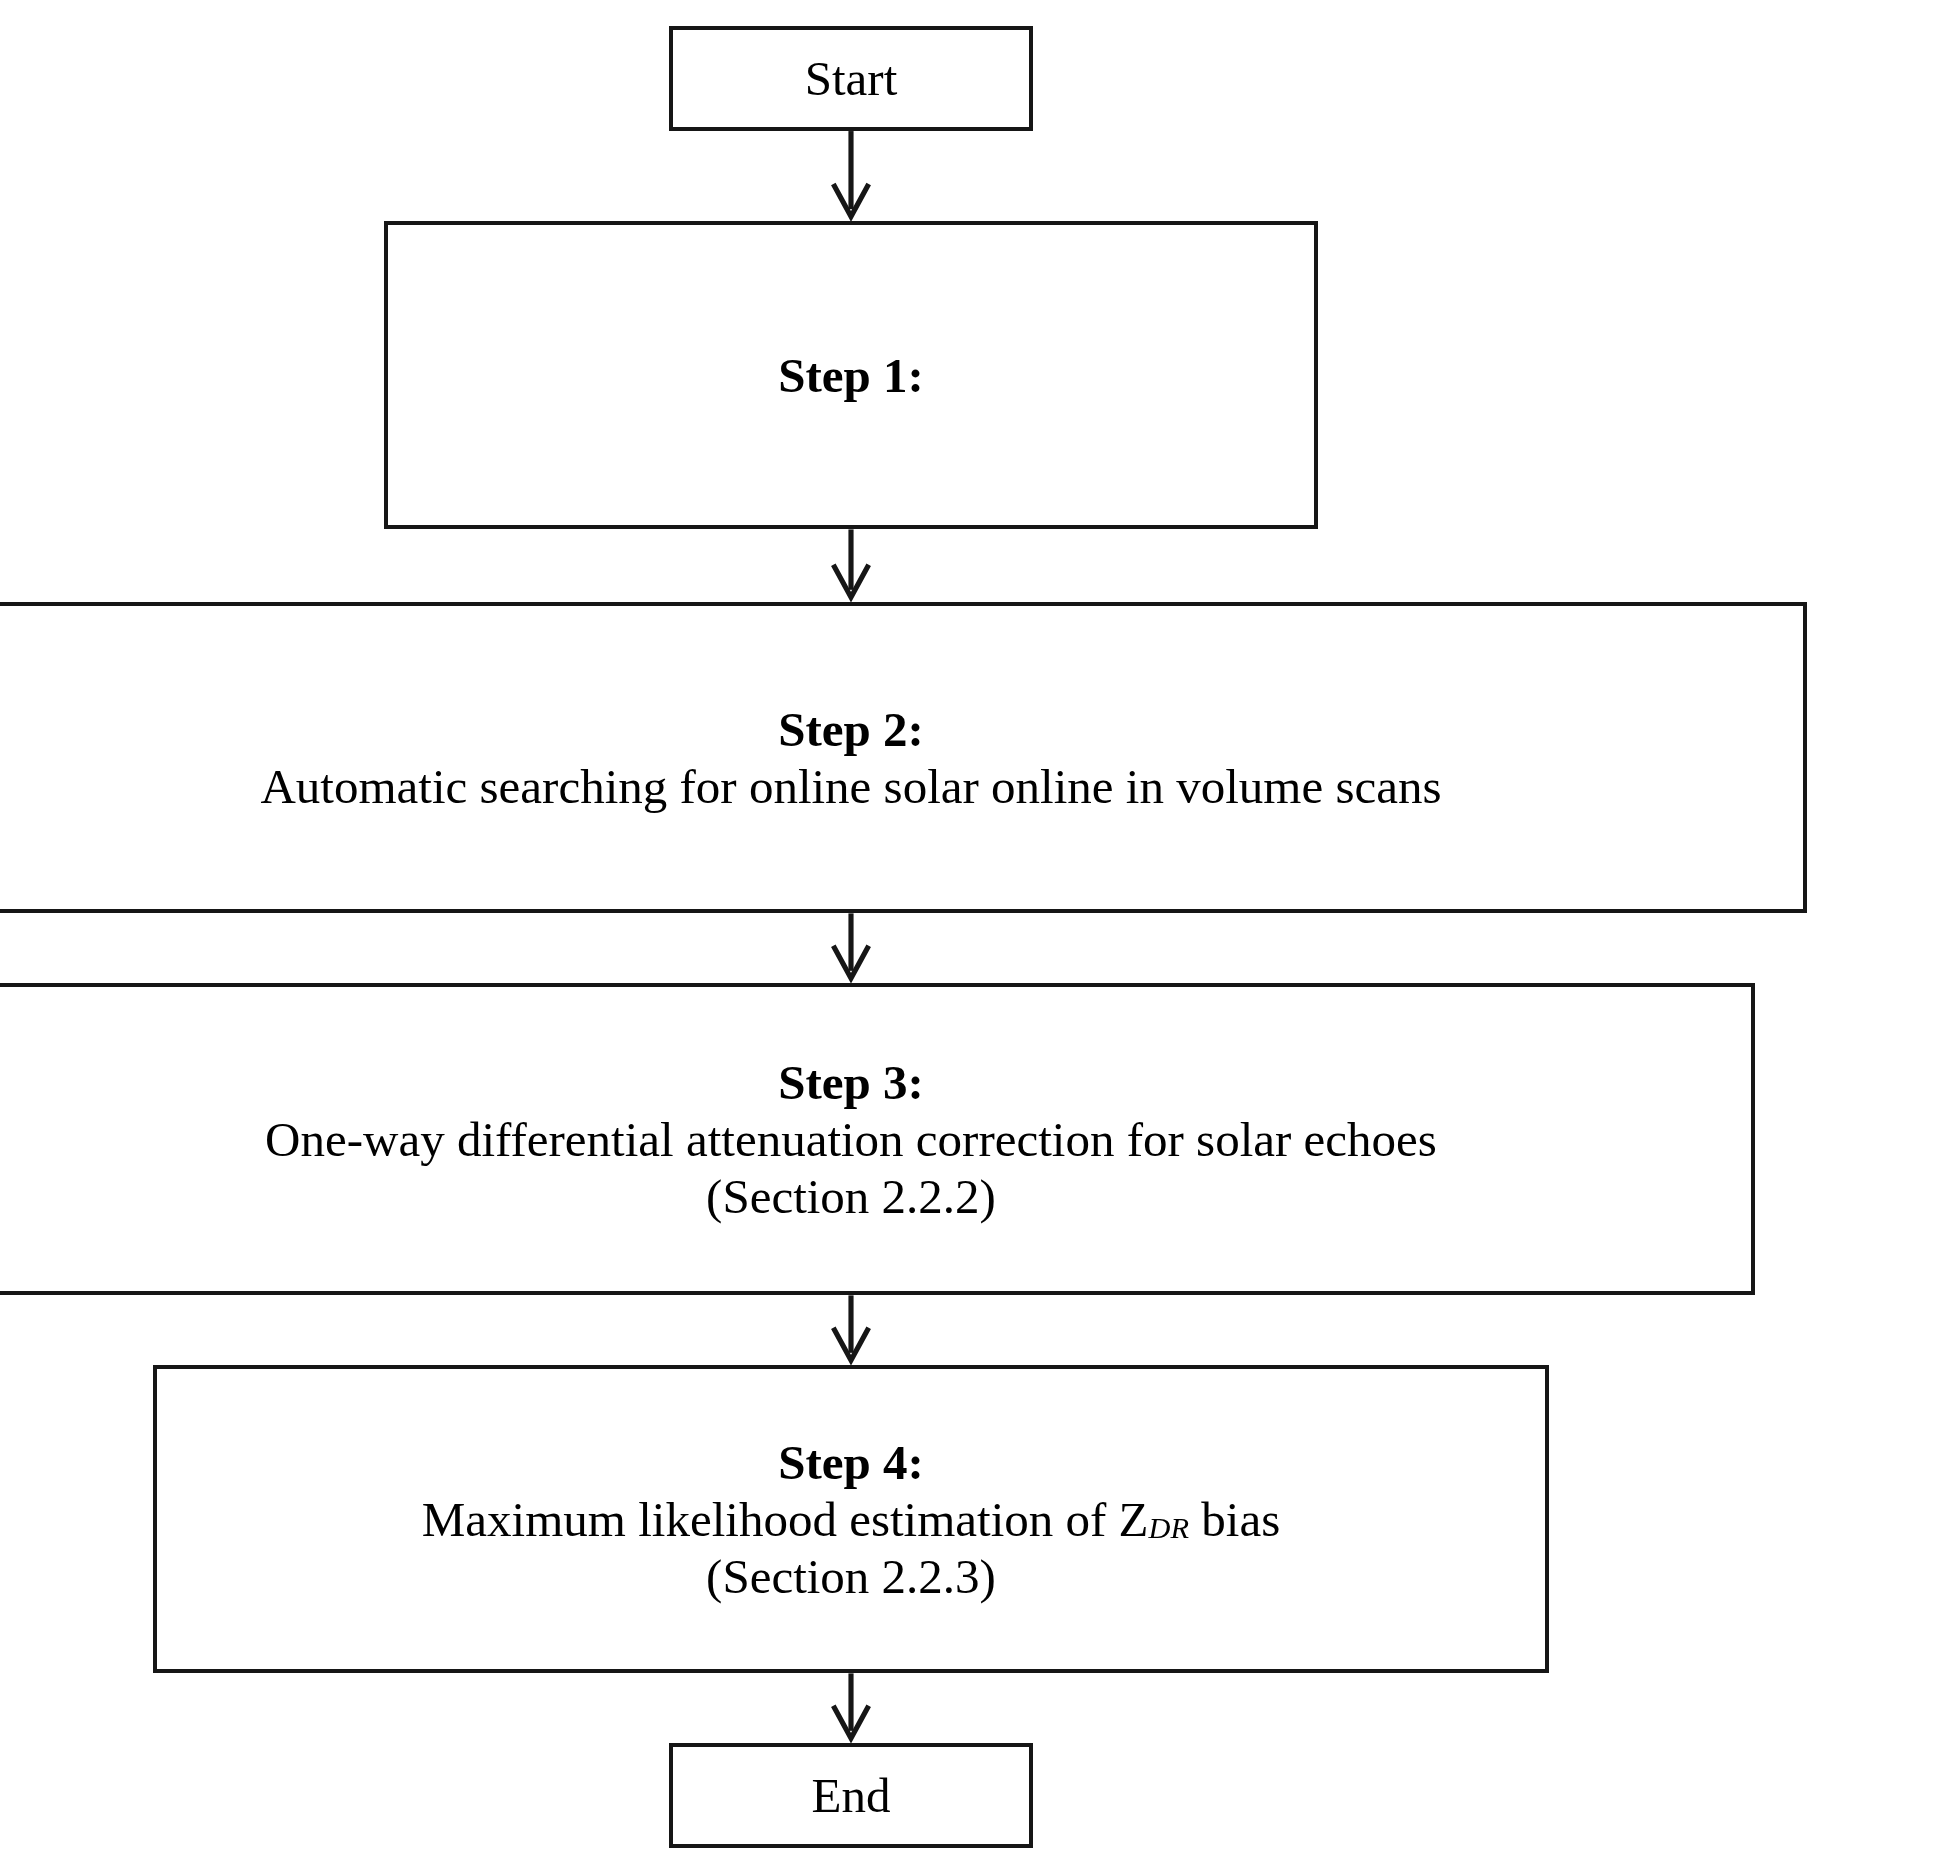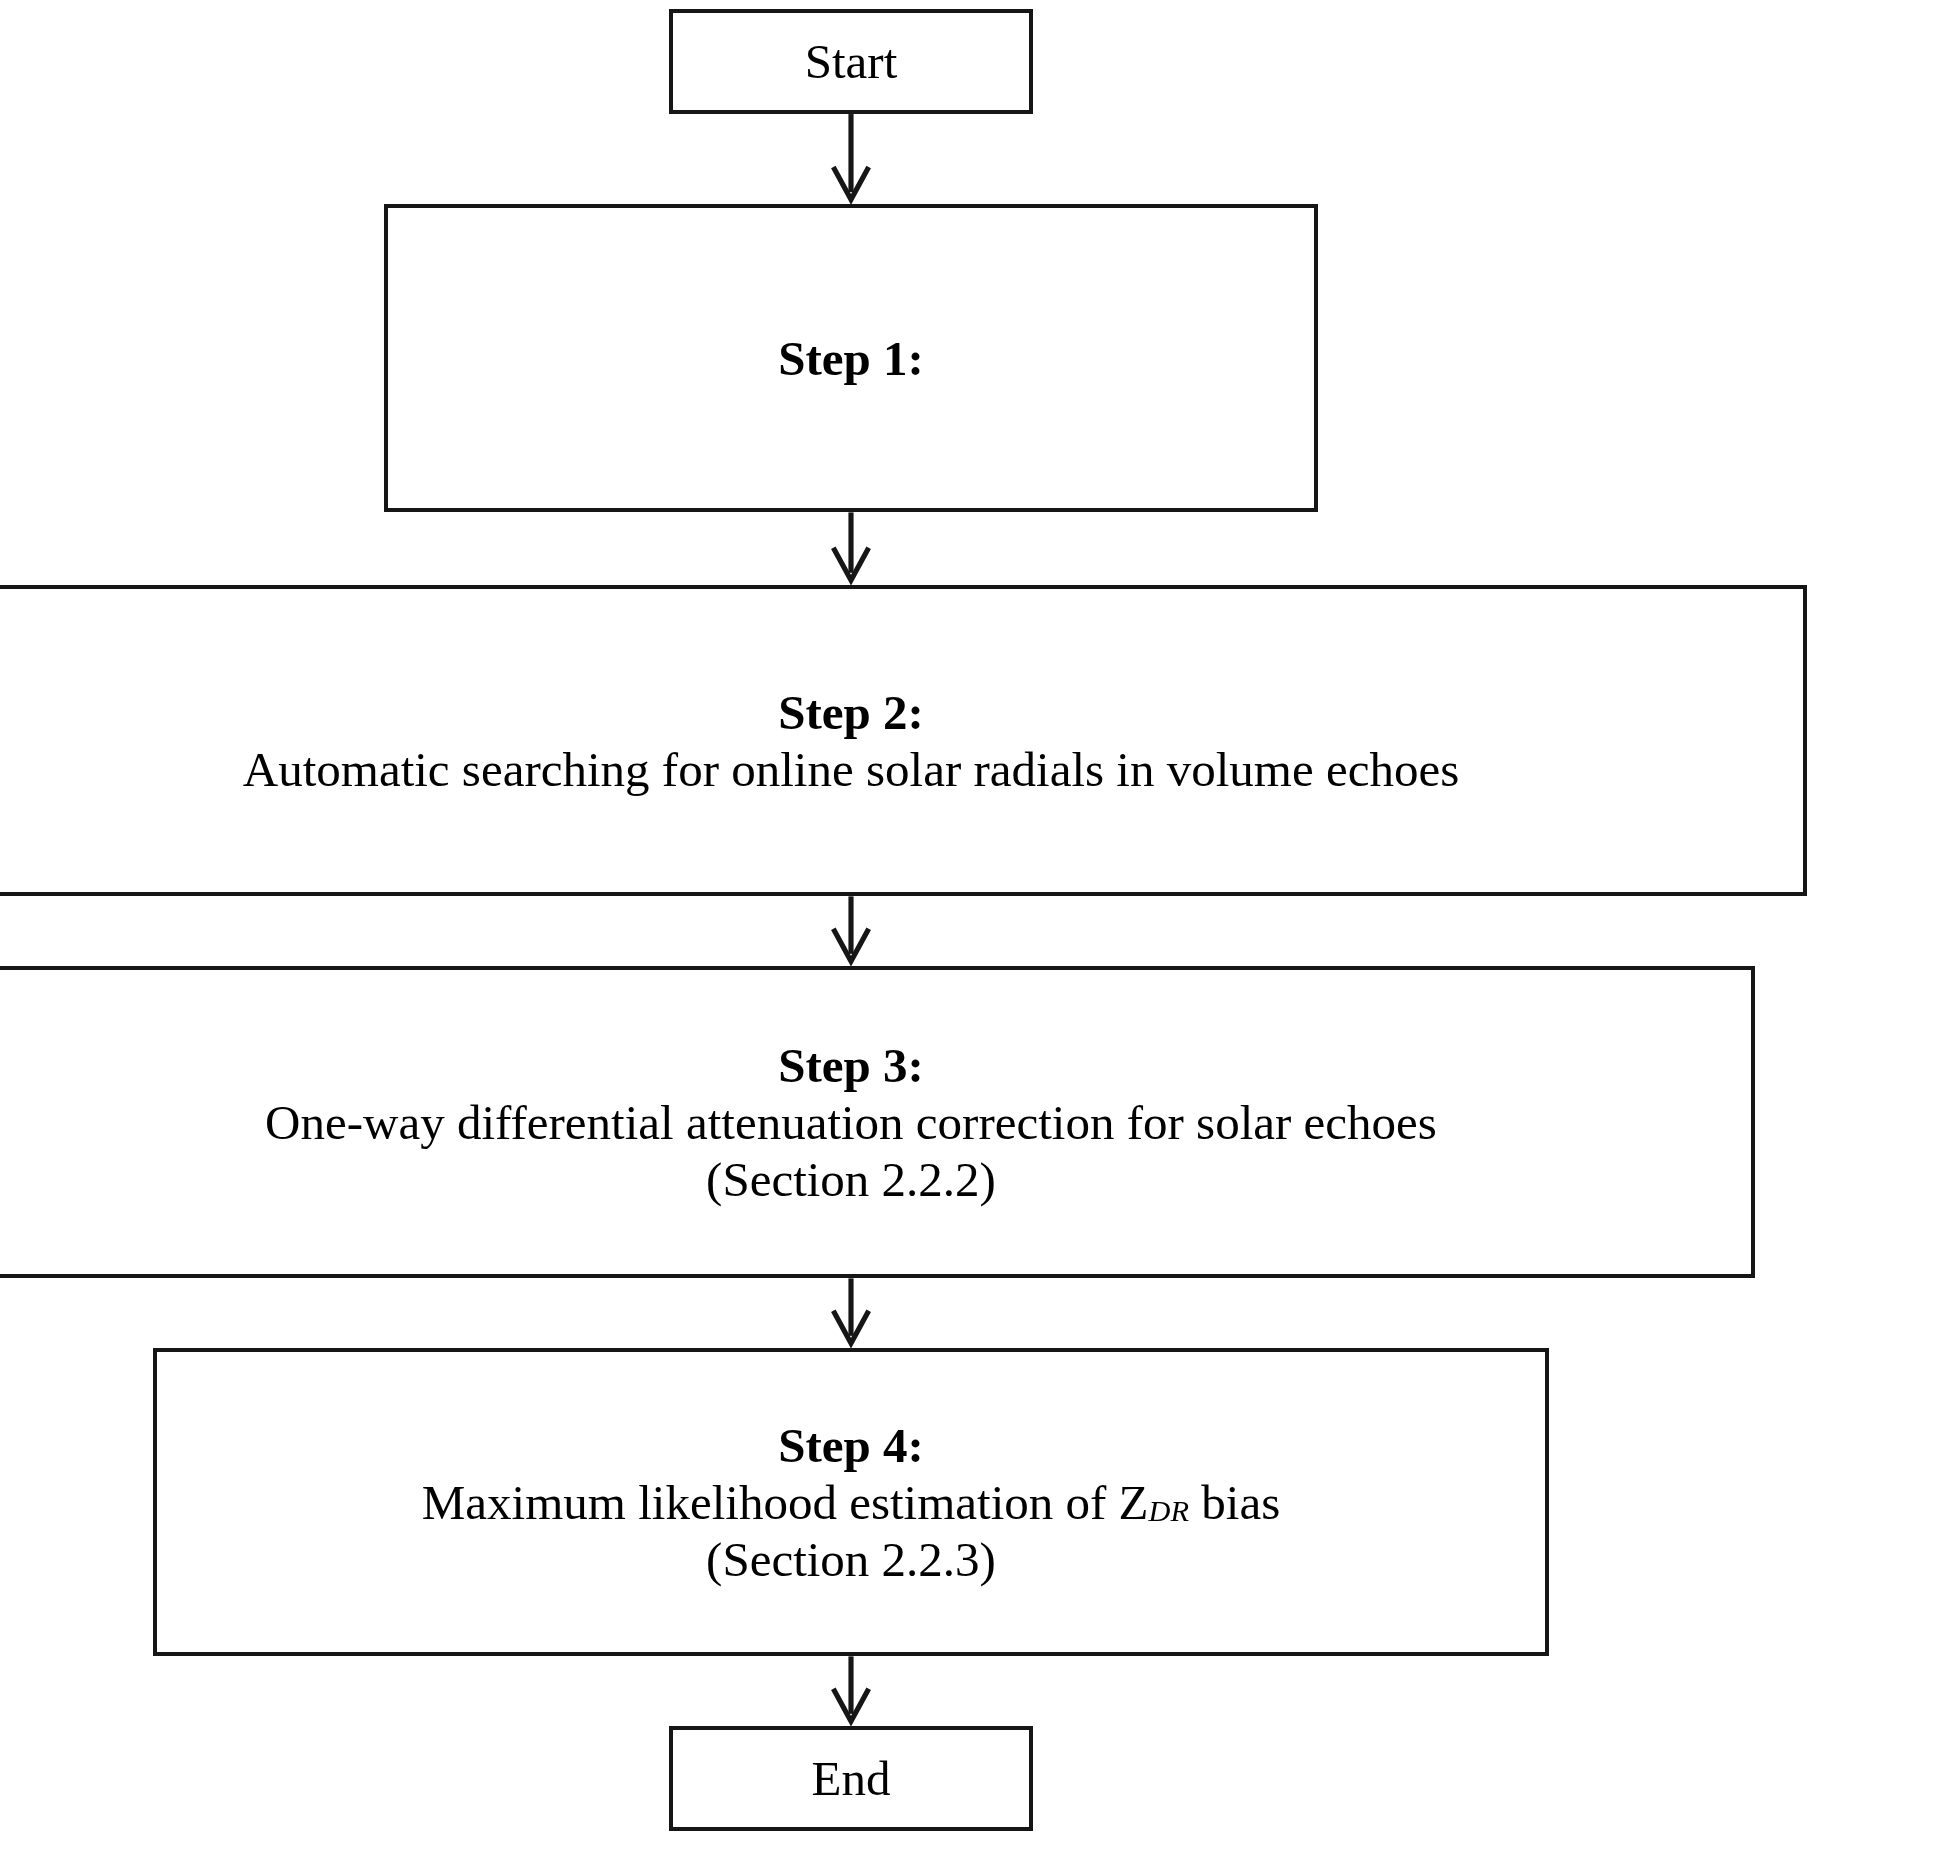--- a/index.html
+++ b/index.html
@@ -12,21 +12,21 @@
     height: 1868px;
     font-family: "Liberation Serif", "DejaVu Serif", serif;
     color: #000000;
     overflow: hidden;
   }
   .flow {
     width: 1702px;
     display: flex;
     flex-direction: column;
     align-items: center;
-    padding-top: 9px;
+    padding-top: 26px;
     box-sizing: border-box;
   }
   .box {
     border: 4.4px solid #161616;
     background: #ffffff;
     box-sizing: border-box;
     display: flex;
     flex-direction: column;
     justify-content: center;
     align-items: center;
@@ -82,21 +82,21 @@
     <div class="step-title">Step 1:</div>
   </div>
 
   <svg class="arrow" width="56" height="73" viewBox="0 0 76 98">
     <line x1="38" y1="0" x2="38" y2="82" stroke="#161616" stroke-width="7"></line>
     <path d="M14 48 L38 92 L62 48" fill="none" stroke="#161616" stroke-width="7"></path>
   </svg>
 
   <div class="box step step-2">
     <div class="step-title">Step 2:</div>
-    <div class="step-line">Automatic searching for online solar radials in volume echoes</div>
+    <div class="step-line">Automatic searching for online solar online in volume scans</div>
   </div>
 
   <svg class="arrow" width="56" height="70" viewBox="0 0 76 94">
     <line x1="38" y1="0" x2="38" y2="78" stroke="#161616" stroke-width="7"></line>
     <path d="M14 44 L38 88 L62 44" fill="none" stroke="#161616" stroke-width="7"></path>
   </svg>
 
   <div class="box step step-3">
     <div class="step-title">Step 3:</div>
     <div class="step-line">One-way differential attenuation correction for solar echoes</div>

